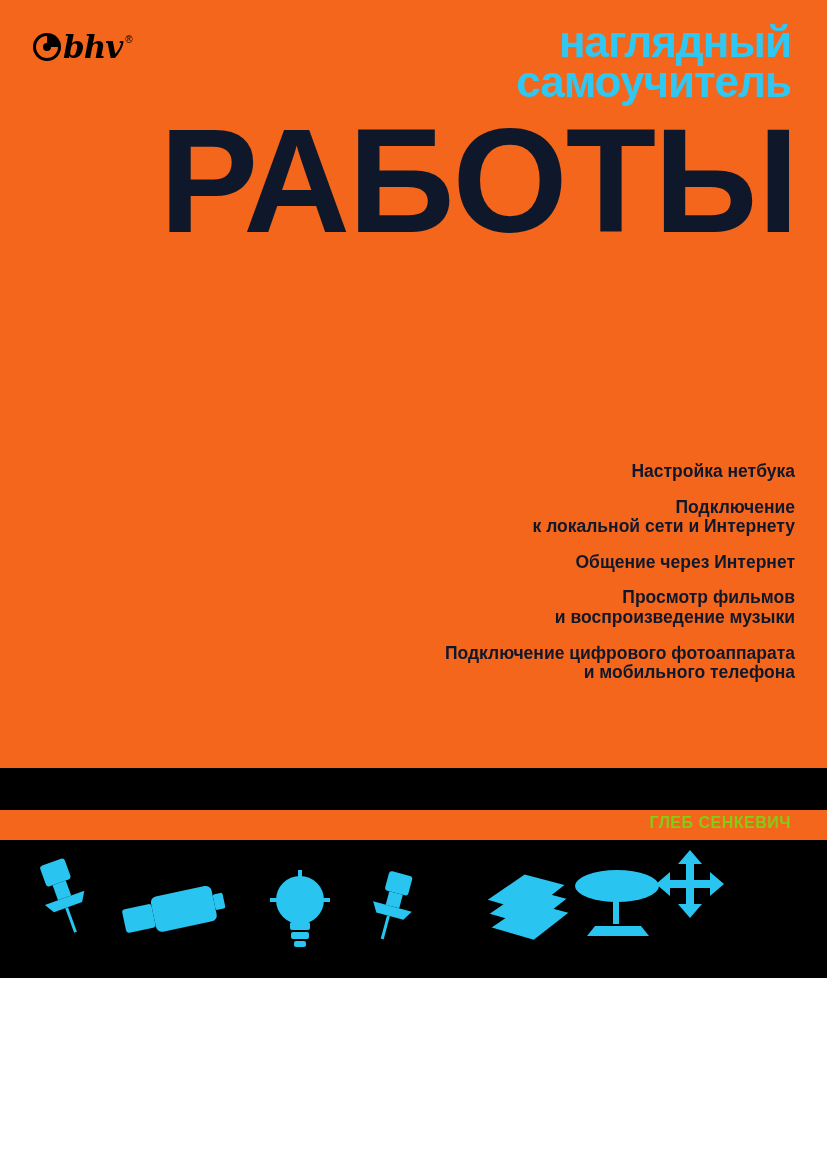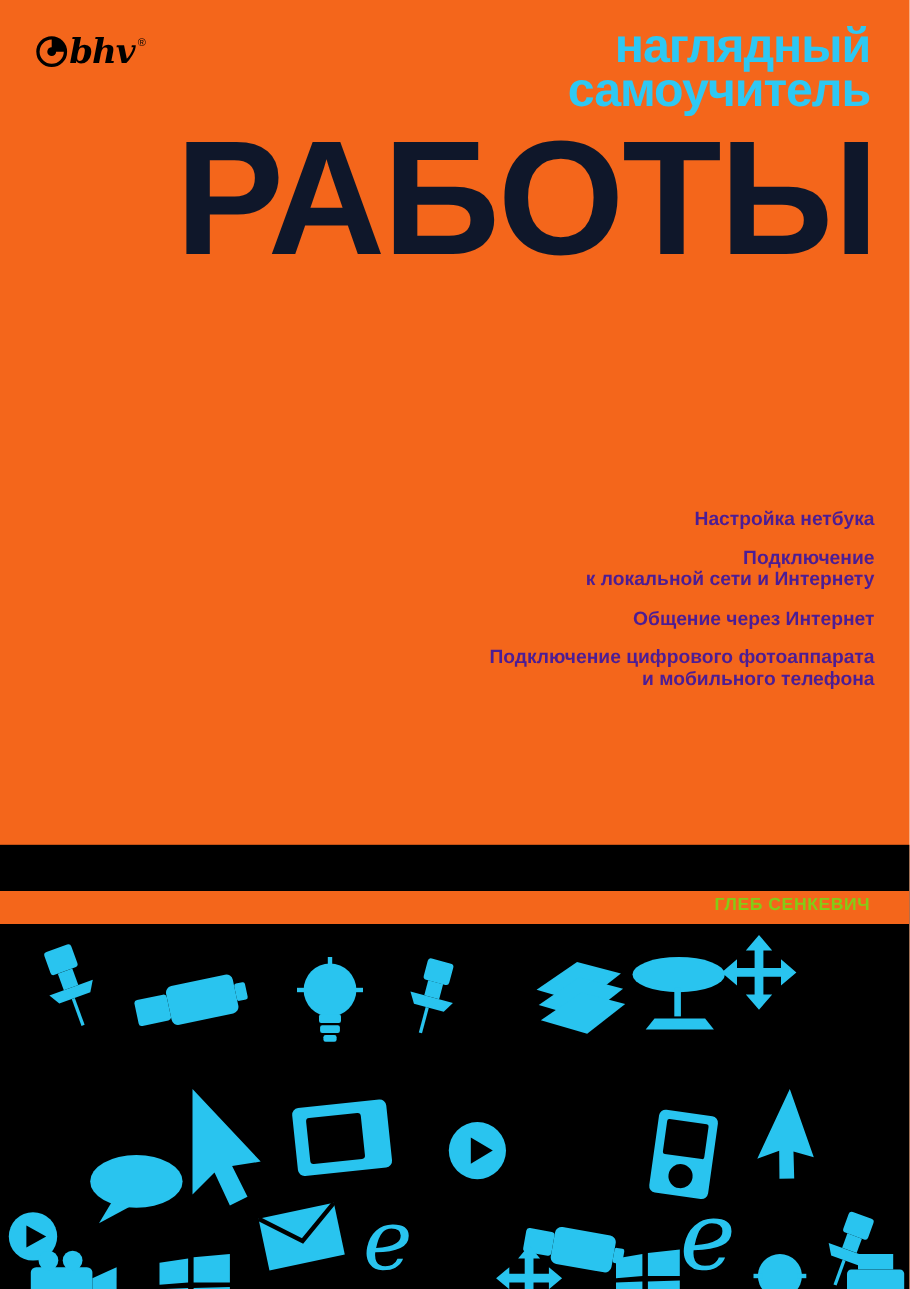--- a/index.html
+++ b/index.html
@@ -3,21 +3,21 @@
 <meta charset="utf-8">
 <style>
   html, body {
     margin: 0;
     padding: 0;
     background: #ffffff;
   }
   .cover {
     position: relative;
     width: 827px;
-    height: 1172px;
+    height: 978px;
     overflow: hidden;
     background: #f4661b;
     font-family: "Liberation Sans", sans-serif;
   }
 
   
   .logo {
     position: absolute;
     left: 32px;
     top: 32px;
@@ -84,21 +84,21 @@
     margin-top: 6px;
   }
 
   
   .topics {
     position: absolute;
     right: 32px;
     top: 462px;
     width: 560px;
     text-align: right;
-    color: #4c1d95;
+    color: #0f172a;
   }
   .topic {
     font-size: 17.5px;
     font-weight: bold;
     line-height: 1.12;
     margin-bottom: 16px;
     white-space: pre-line;
   }
 
   
@@ -165,20 +165,22 @@
 
   <div class="maintitle">
     <span class="title-line1">РАБОТЫ</span>
   </div>
 
   <div class="topics">
     <div class="topic">Настройка нетбука</div>
     <div class="topic">Подключение
 к локальной сети и Интернету</div>
     <div class="topic">Общение через Интернет</div>
+    <div class="topic">Просмотр фильмов
+и воспроизведение музыки</div>
     <div class="topic">Подключение цифрового фотоаппарата
 и мобильного телефона</div>
   </div>
 
   <div class="dark-band">
     <div class="orange-stripe"></div>
     <div class="author">ГЛЕБ СЕНКЕВИЧ</div>
 
     <div class="icons">
       <svg width="827" height="332" viewBox="0 0 827 332">

